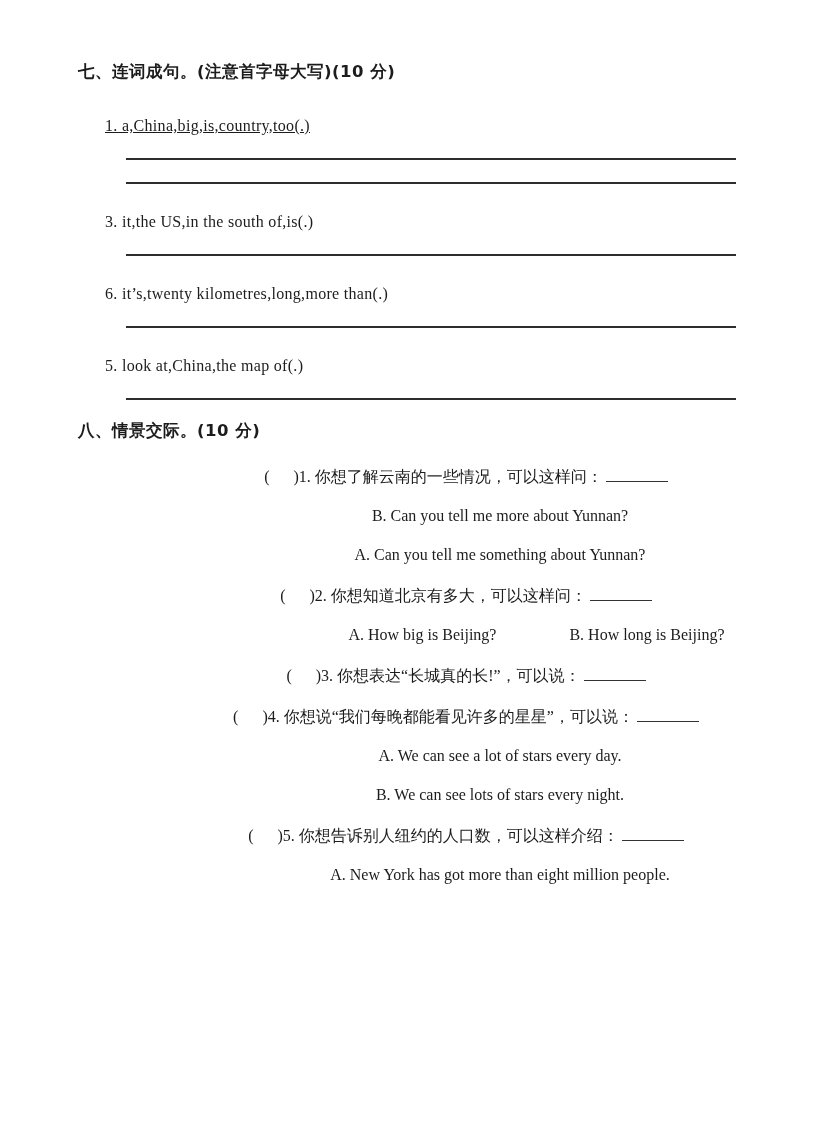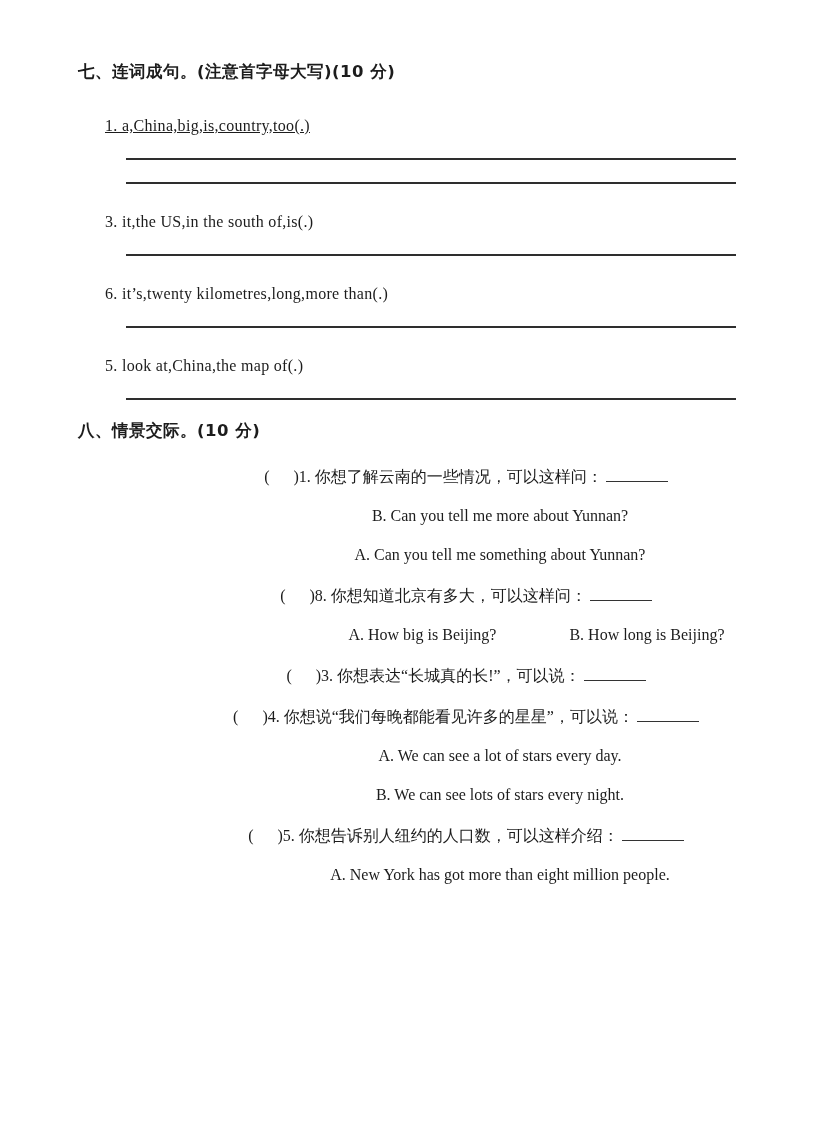--- a/index.html
+++ b/index.html
@@ -81,21 +81,21 @@
   <div class="q-block first">
     <div class="q-prompt">
       <span class="br">(</span><span class="brsp"></span><span class="br">)</span><span>1. 你想了解云南的一些情况，可以这样问：</span><span class="blank"></span>
     </div>
     <div class="opt-row">B. Can you tell me more about Yunnan?</div>
     <div class="opt-row">A. Can you tell me something about Yunnan?</div>
   </div>
 
   <div class="q-block">
     <div class="q-prompt">
-      <span class="br">(</span><span class="brsp"></span><span class="br">)</span><span>8. 你想知道北京有多大，可以这样问：</span><span class="blank"></span>
+      <span class="br">(</span><span class="brsp"></span><span class="br">)</span><span>2. 你想知道北京有多大，可以这样问：</span><span class="blank"></span>
     </div>
     <div class="opt-row inline">
       <span class="optA">A. How big is Beijing?</span><span class="optB">B. How long is Beijing?</span>
     </div>
   </div>
 
   <div class="q-block">
     <div class="q-prompt">
       <span class="br">(</span><span class="brsp"></span><span class="br">)</span><span>3. 你想表达“长城真的长!”，可以说：</span><span class="blank"></span>
     </div>

